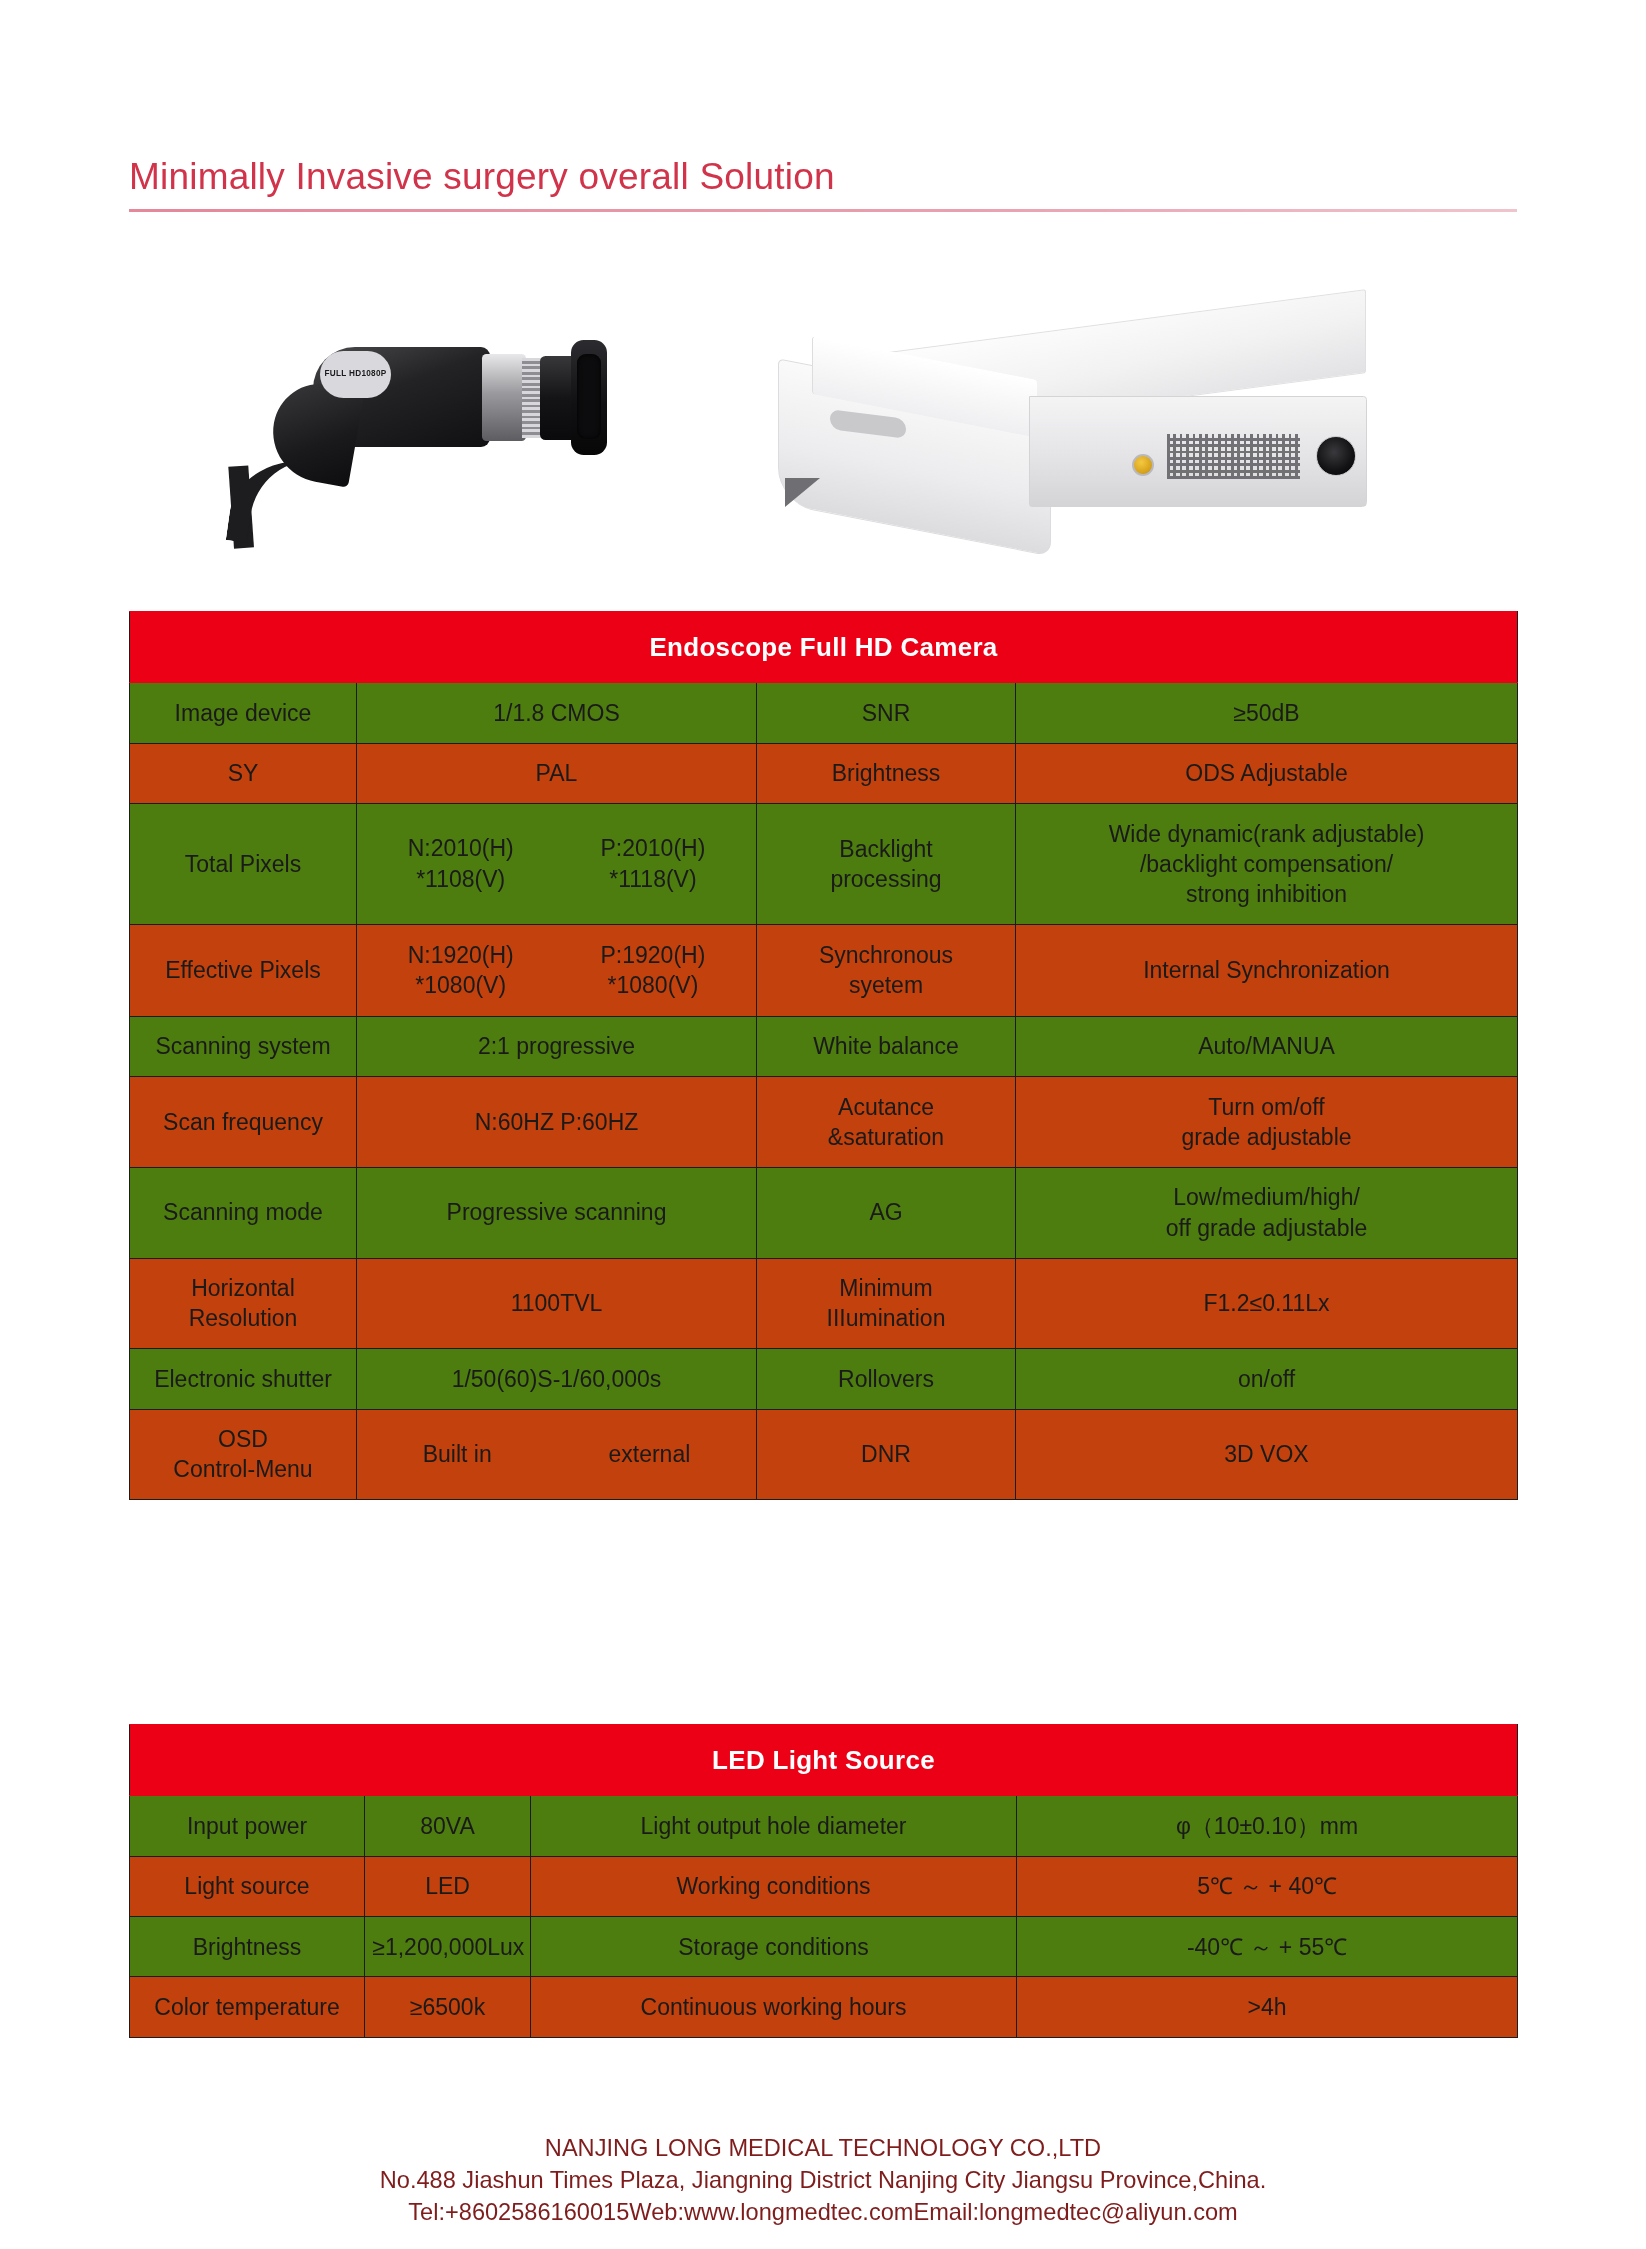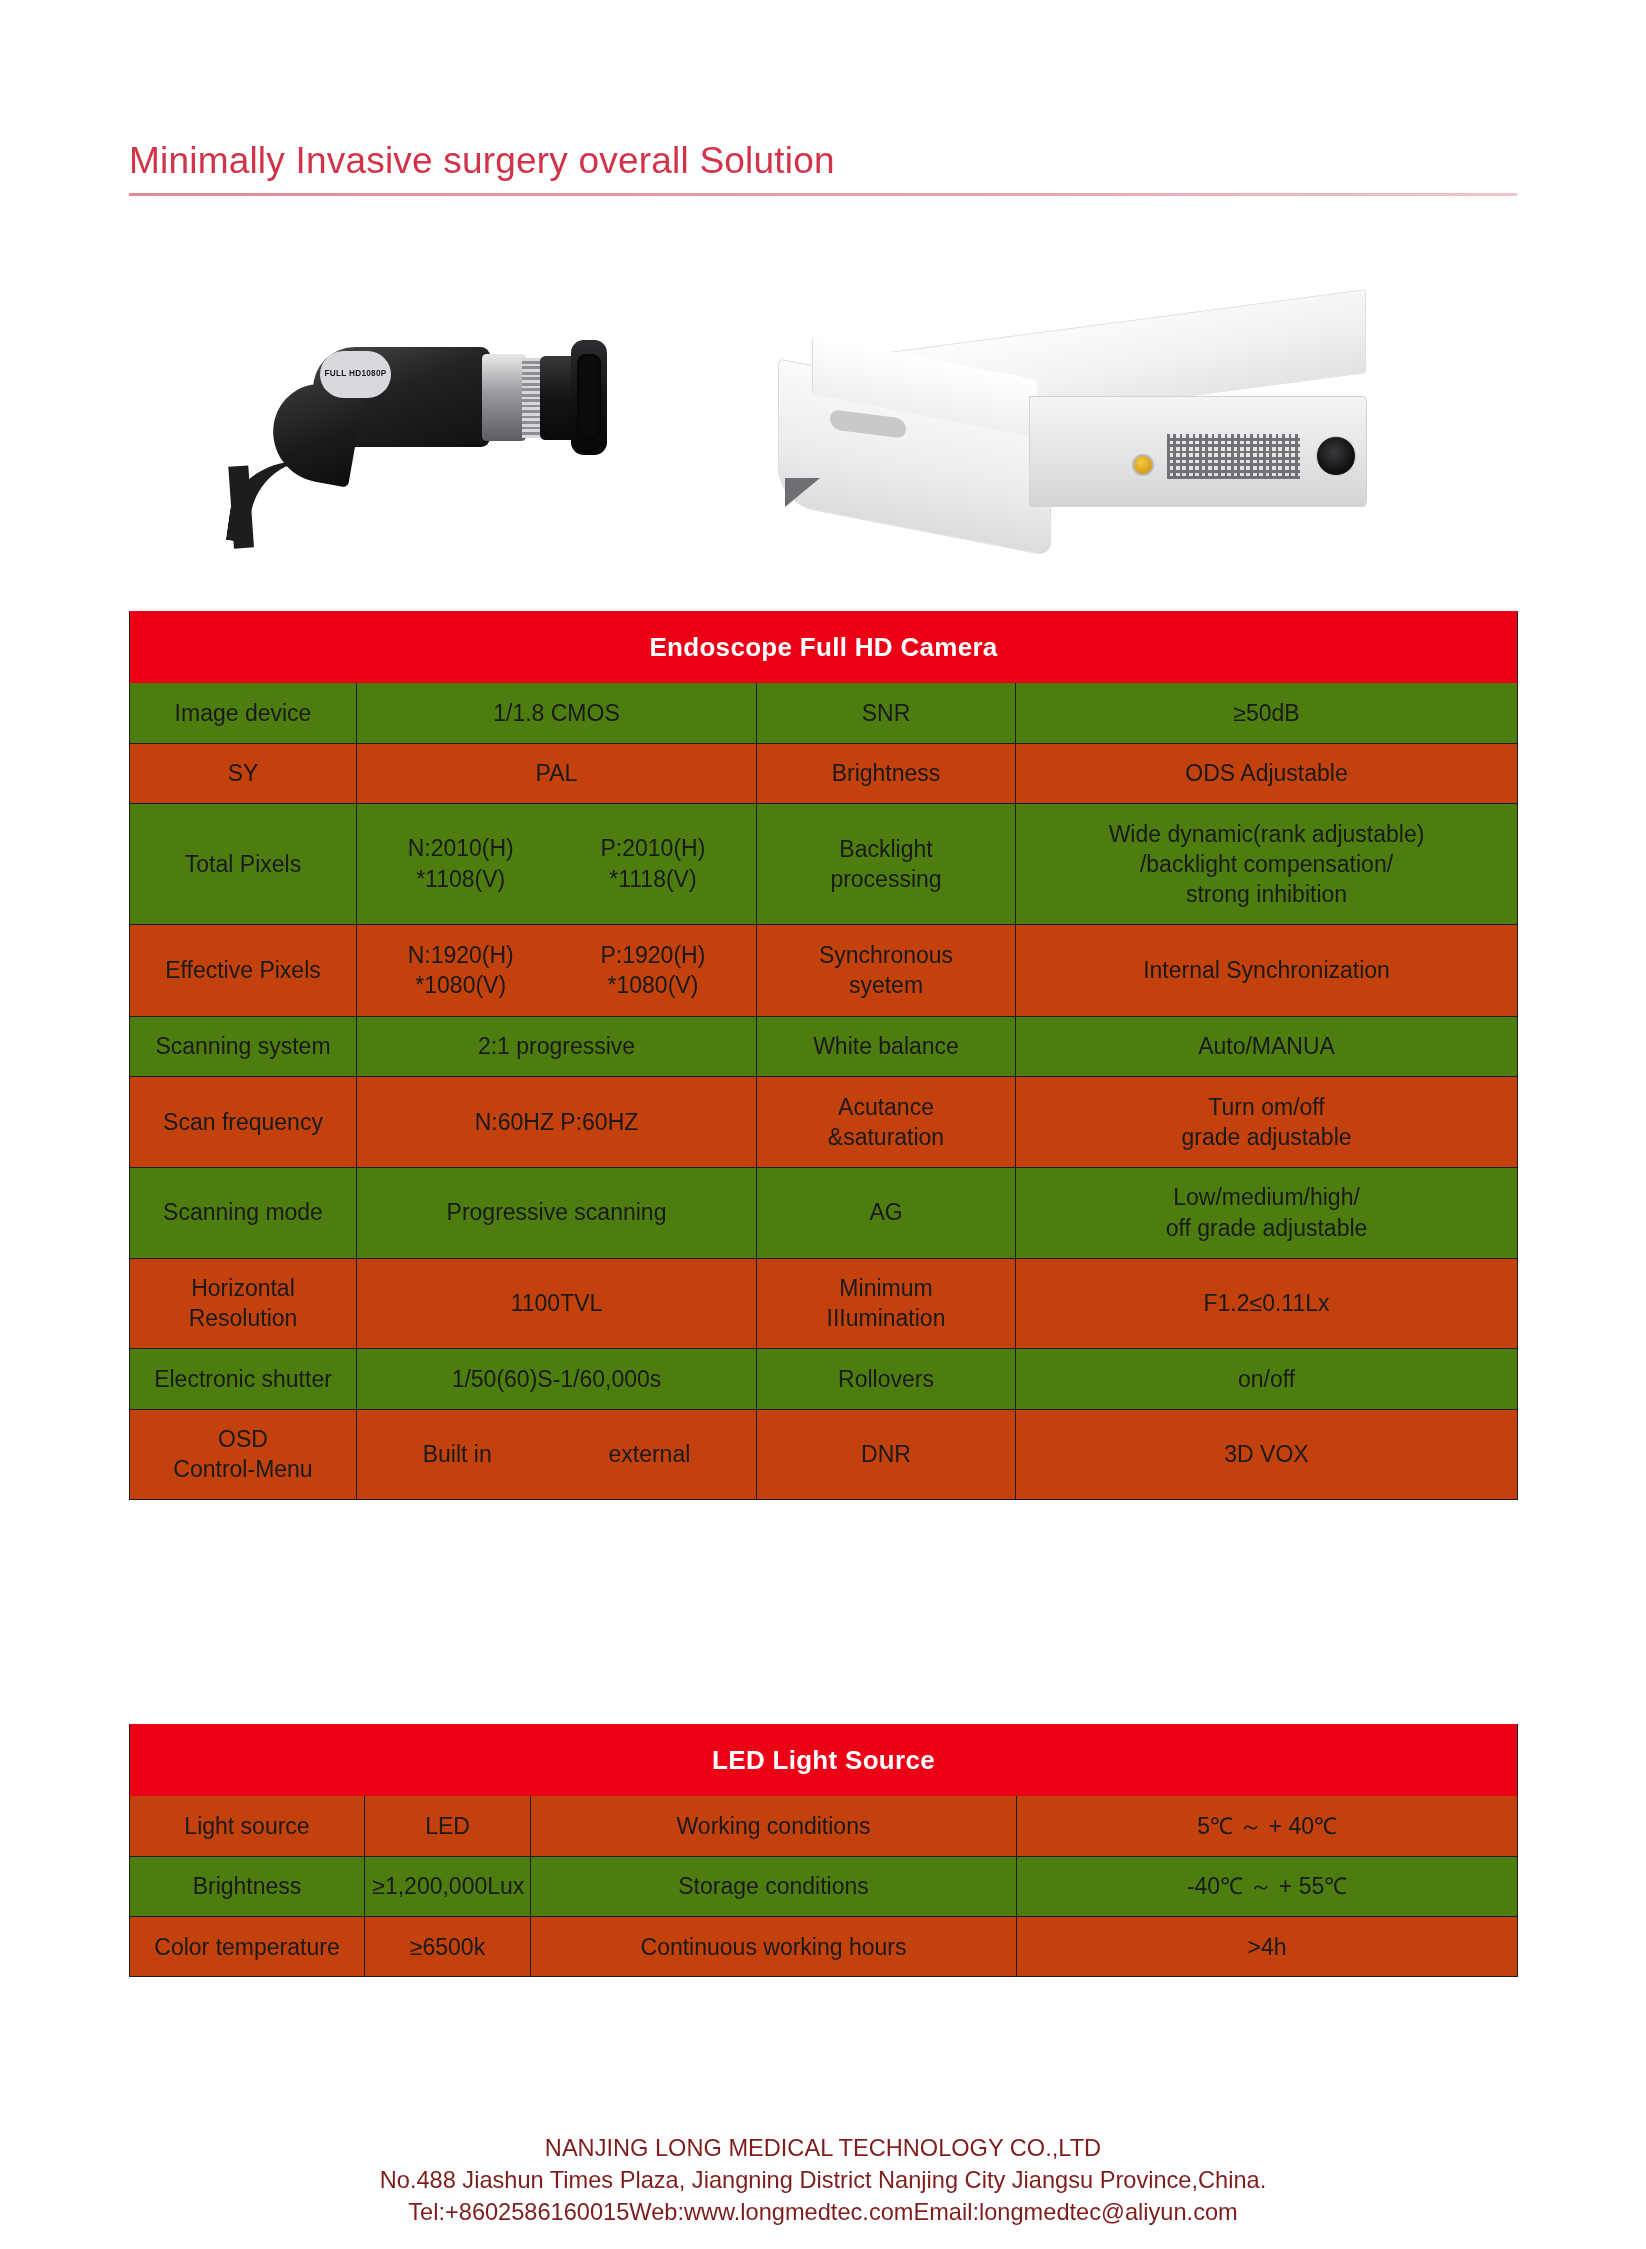--- a/index.html
+++ b/index.html
@@ -14,21 +14,21 @@
     width: 1646px;
     height: 2249px;
     background: #ffffff;
     overflow: hidden;
   }
 
   
   .header {
     position: absolute;
     left: 129px;
-    top: 140px;
+    top: 156px;
     width: 1388px;
   }
   .header-title {
     font-size: 37px;
     color: #d1344a;
     letter-spacing: 0.2px;
     white-space: nowrap;
     font-weight: 400;
   }
   .header-rule {
@@ -511,20 +511,26 @@
       <col style="width:166px">
       <col style="width:486px">
       <col style="width:501px">
     </colgroup>
     <tbody>
 
       <tr class="section-head">
         <td colspan="4">LED Light Source</td>
       </tr>
 
+      <tr class="tinted">
+        <td>Input power</td>
+        <td>80VA</td>
+        <td>Light output hole diameter</td>
+        <td>φ（10±0.10）mm</td>
+      </tr>
 
       <tr class="plain">
         <td>Light source</td>
         <td>LED</td>
         <td>Working conditions</td>
         <td>5℃ ～ + 40℃</td>
       </tr>
 
       <tr class="tinted">
         <td>Brightness</td>

